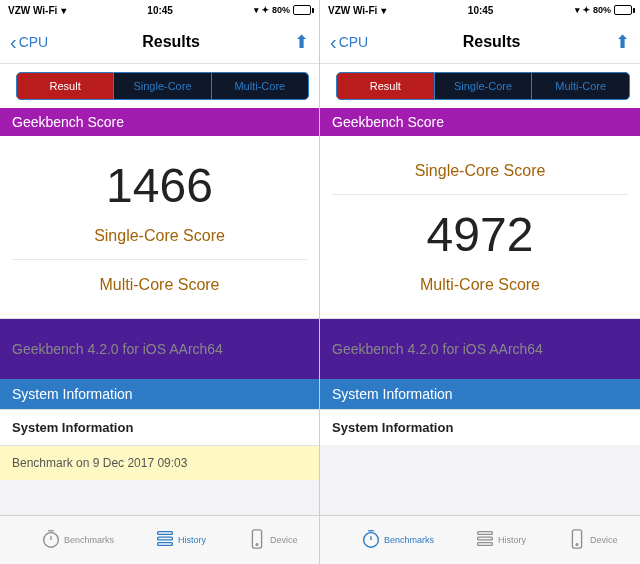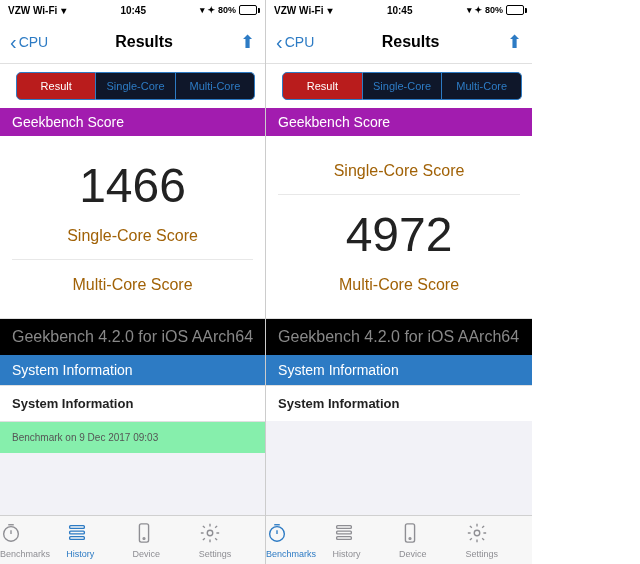--- a/index.html
+++ b/index.html
@@ -136,23 +136,23 @@
       margin-top: 2px;
     }
     .score-divider {
       height: 1px;
       background: #e8e8e8;
       margin: 0 12px;
     }
 
     
     .geekbench-info {
-      background: #000000;
-      padding: 9px 12px;
-      font-size: 16px;
+      background: #4c1d95;
+      padding: 22px 12px;
+      font-size: 14px;
       color: #888;
       border-top: 1px solid #e0e0e0;
     }
 
     
     .sys-info-header {
       background: #2d7bc4;
       color: #fff;
       font-size: 14px;
       font-weight: 500;
@@ -160,46 +160,47 @@
     }
     .sys-info-row {
       background: #fff;
       padding: 10px 12px;
       border-top: 1px solid #e0e0e0;
       font-size: 13px;
       font-weight: 600;
       color: #222;
     }
     .benchmark-row {
-      background: #86efac;
+      background: #fef9c3;
       padding: 10px 12px;
       border-top: 1px solid #e0e0e0;
-      font-size: 10px;
+      font-size: 12px;
       color: #555;
     }
 
     
     .bottom-tab-bar {
       margin-top: auto;
       background: #f7f7f7;
       border-top: 1px solid #d0d0d0;
       height: 49px;
       display: flex;
       align-items: stretch;
     }
     .tab-item {
       flex: 1;
       display: flex;
-      flex-direction: column;
-      align-items: flex-start;
+      flex-direction: row;
+      align-items: center;
       justify-content: center;
       gap: 2px;
       cursor: pointer;
       font-size: 9px;
       color: #8e8e93;
+      padding-left: 40px;
     }
     .tab-item.active { color: #2d7bc4; }
     .tab-icon {
       font-size: 20px;
       line-height: 1;
     }
     .tab-label { font-size: 9px; }
 
     .content-scroll {
       flex: 1;

